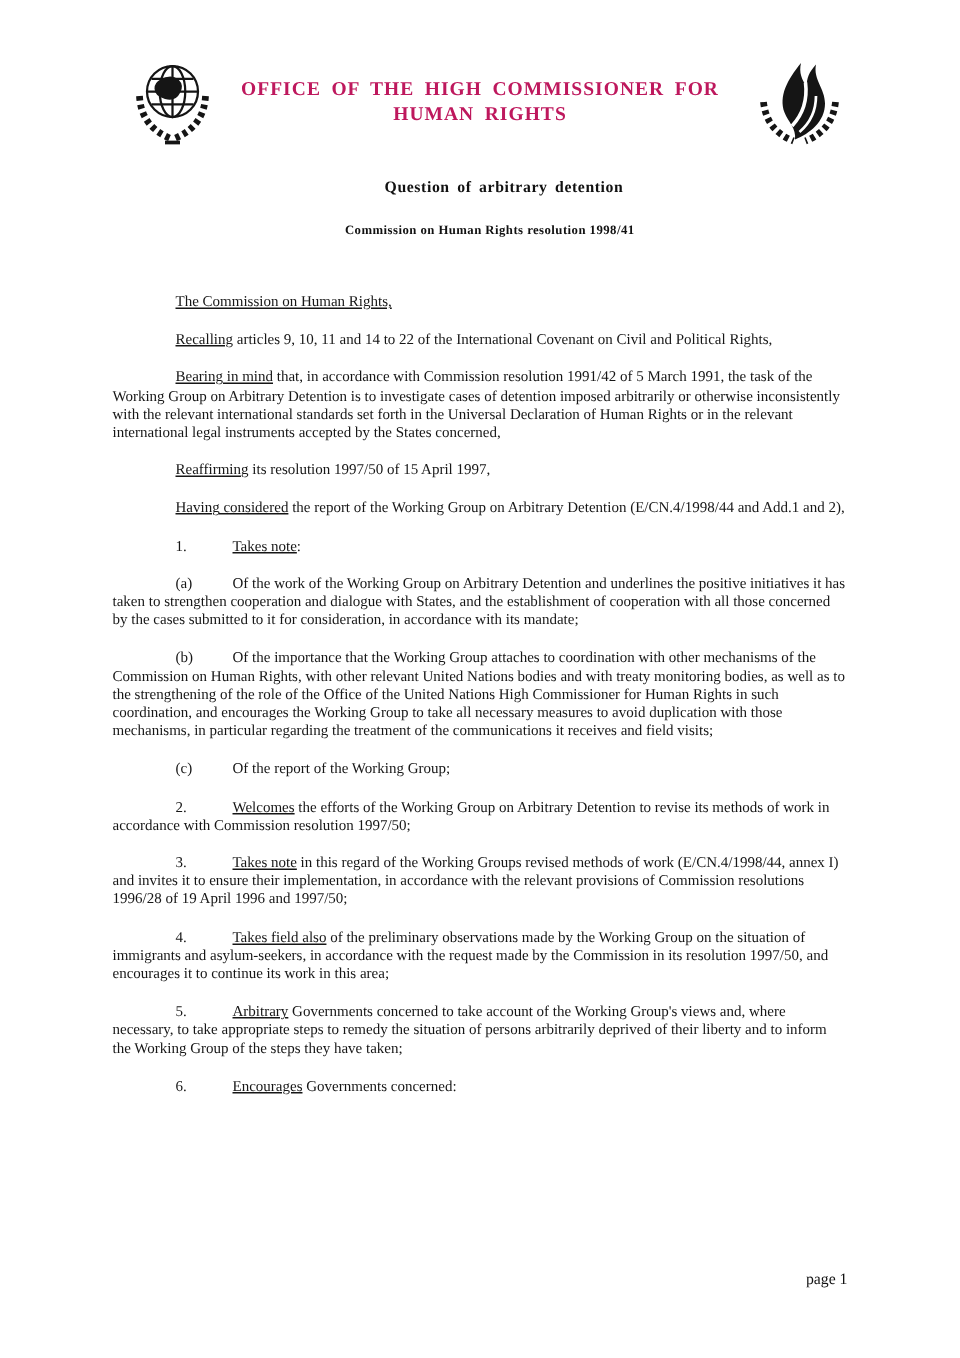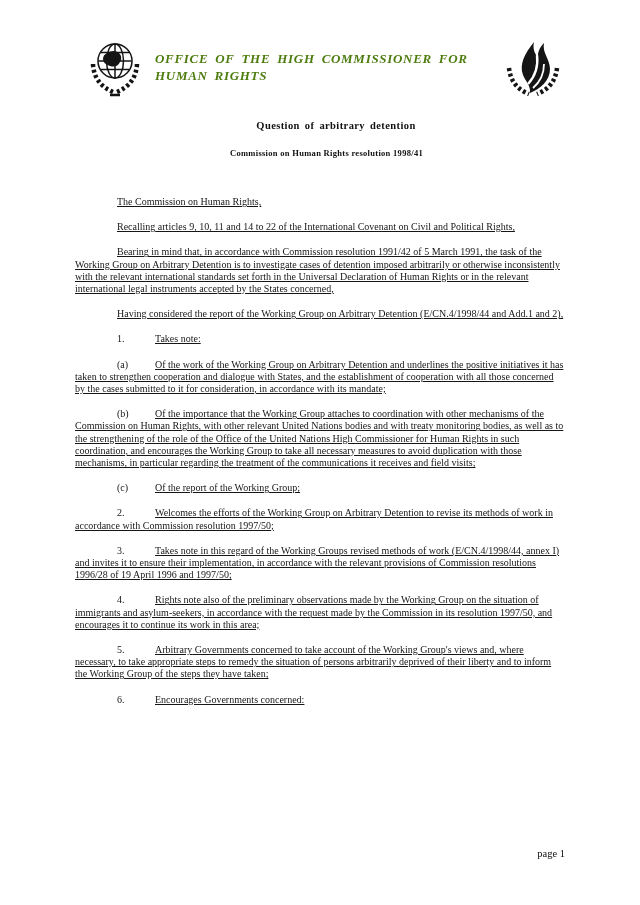--- a/index.html
+++ b/index.html
@@ -10,41 +10,40 @@
     background: #ffffff;
     font-family: "Liberation Serif", serif;
     color: #161616;
     overflow: hidden;
   }
   
   .logo-left  { position: absolute; top: 36px; left: 84px; }
   .logo-right { position: absolute; top: 40px; right: 78px; }
   .doc-title {
     position: absolute; top: 50px; left: 155px; right: 155px;
-    text-align: left; font-weight: bold; font-size: 13px;
+    text-align: center; font-weight: bold; font-size: 13px;
     line-height: 17px; letter-spacing: 0.7px; word-spacing: 3px;
-    color: #4d7c0f;
-    font-style: italic;
+    color: #be185d;
   }
   .subtitle {
     position: absolute; top: 120px; left: 0; right: 0;
     text-align: center; font-weight: bold; font-size: 10.5px;
     letter-spacing: 0.4px; word-spacing: 2px; color: #111; padding-left: 32px;
   }
   .resolution {
     position: absolute; top: 148px; left: 0; right: 0;
     text-align: center; font-weight: bold; font-size: 8.5px;
     letter-spacing: 0.3px; color: #111; padding-left: 13px;
   }
   
   .doc-body {
     position: absolute; top: 196px; left: 75px; width: 490px;
     font-size: 10px; line-height: 12.2px; text-align: left;
   }
-  .doc-body p { margin: 0 0 13px 0; text-indent: 42px; text-decoration: underline; }
+  .doc-body p { margin: 0 0 13px 0; text-indent: 42px; }
   .marker { display: inline-block; width: 38px; text-indent: 0; }
   .u { text-decoration: underline; }
   .page-number {
     position: absolute; top: 848px; right: 75px;
     font-size: 10.5px; color: #111; margin-left: 24px;
   }
 </style>
 </head>
 <body>
 
@@ -83,27 +82,28 @@
   </div>
 
   <div class="subtitle">Question of arbitrary detention</div>
 
   <div class="resolution">Commission on Human Rights resolution 1998/41</div>
 
   <div class="doc-body">
       <p><span class="u">The Commission on Human Rights,</span></p>
       <p><span class="u">Recalling</span><span> articles 9, 10, 11 and 14 to 22 of the International Covenant on Civil and Political Rights,</span></p>
       <p><span class="u">Bearing in mind</span><span> that, in accordance with Commission resolution 1991/42 of 5 March 1991, the task of the Working Group on Arbitrary Detention is to investigate cases of detention imposed arbitrarily or otherwise inconsistently with the relevant international standards set forth in the Universal Declaration of Human Rights or in the relevant international legal instruments accepted by the States concerned,</span></p>
+      <p><span class="u">Reaffirming</span><span> its resolution 1997/50 of 15 April 1997,</span></p>
       <p><span class="u">Having considered</span><span> the report of the Working Group on Arbitrary Detention (E/CN.4/1998/44 and Add.1 and 2),</span></p>
       <p><span class="marker">1.</span><span class="u">Takes note</span><span>:</span></p>
       <p><span class="marker">(a)</span><span>Of the work of the Working Group on Arbitrary Detention and underlines the positive initiatives it has taken to strengthen cooperation and dialogue with States, and the establishment of cooperation with all those concerned by the cases submitted to it for consideration, in accordance with its mandate;</span></p>
       <p><span class="marker">(b)</span><span>Of the importance that the Working Group attaches to coordination with other mechanisms of the Commission on Human Rights, with other relevant United Nations bodies and with treaty monitoring bodies, as well as to the strengthening of the role of the Office of the United Nations High Commissioner for Human Rights in such coordination, and encourages the Working Group to take all necessary measures to avoid duplication with those mechanisms, in particular regarding the treatment of the communications it receives and field visits;</span></p>
       <p><span class="marker">(c)</span><span>Of the report of the Working Group;</span></p>
       <p><span class="marker">2.</span><span class="u">Welcomes</span><span> the efforts of the Working Group on Arbitrary Detention to revise its methods of work in accordance with Commission resolution 1997/50;</span></p>
       <p><span class="marker">3.</span><span class="u">Takes note</span><span> in this regard of the Working Groups revised methods of work (E/CN.4/1998/44, annex I) and invites it to ensure their implementation, in accordance with the relevant provisions of Commission resolutions 1996/28 of 19 April 1996 and 1997/50;</span></p>
-      <p><span class="marker">4.</span><span class="u">Rights note also</span><span> of the preliminary observations made by the Working Group on the situation of immigrants and asylum-seekers, in accordance with the request made by the Commission in its resolution 1997/50, and encourages it to continue its work in this area;</span></p>
+      <p><span class="marker">4.</span><span class="u">Takes field also</span><span> of the preliminary observations made by the Working Group on the situation of immigrants and asylum-seekers, in accordance with the request made by the Commission in its resolution 1997/50, and encourages it to continue its work in this area;</span></p>
       <p><span class="marker">5.</span><span class="u">Arbitrary</span><span> Governments concerned to take account of the Working Group's views and, where necessary, to take appropriate steps to remedy the situation of persons arbitrarily deprived of their liberty and to inform the Working Group of the steps they have taken;</span></p>
       <p><span class="marker">6.</span><span class="u">Encourages</span><span> Governments concerned:</span></p>
     </div>
 
   <div class="page-number">page 1</div>
 
 </div>
 
 </body></html>

